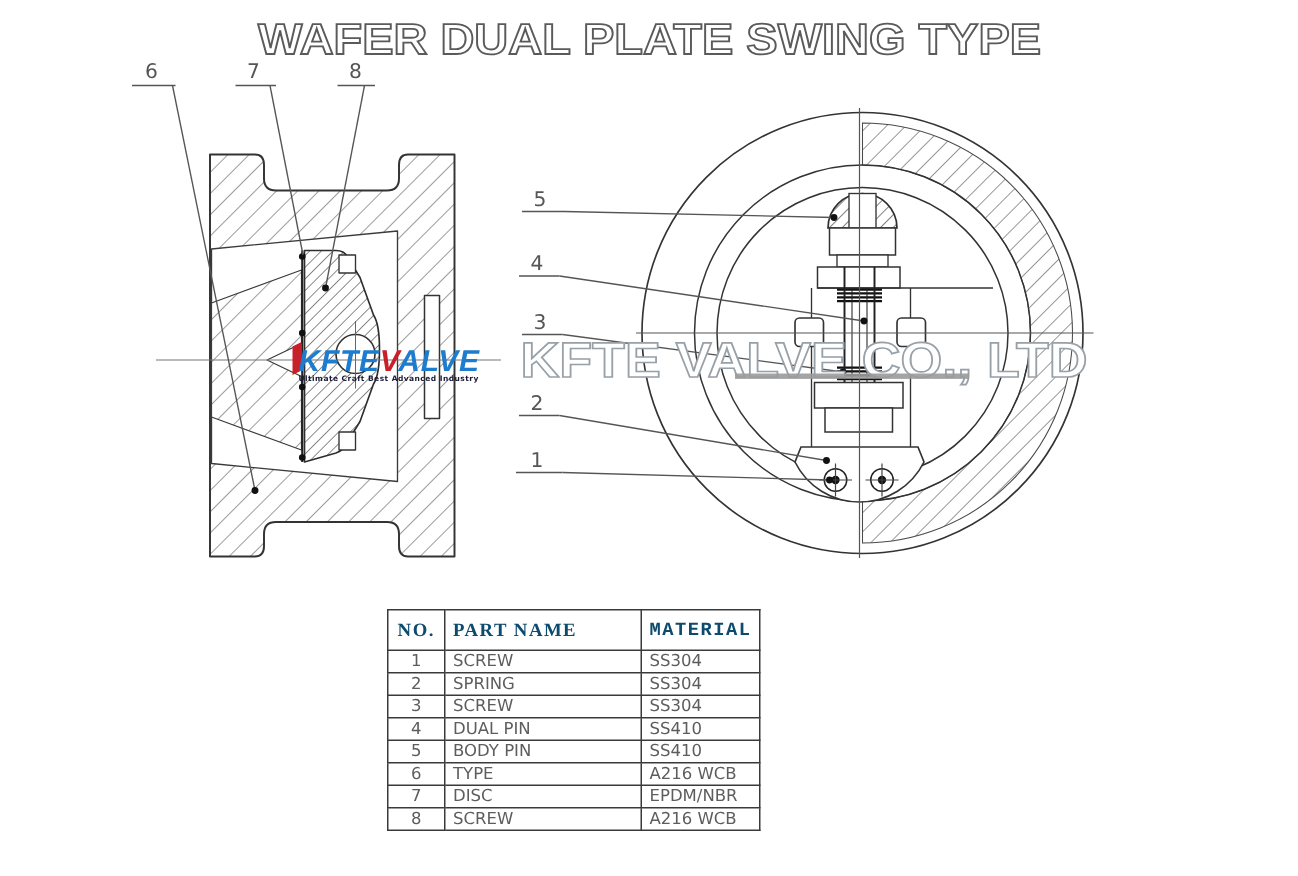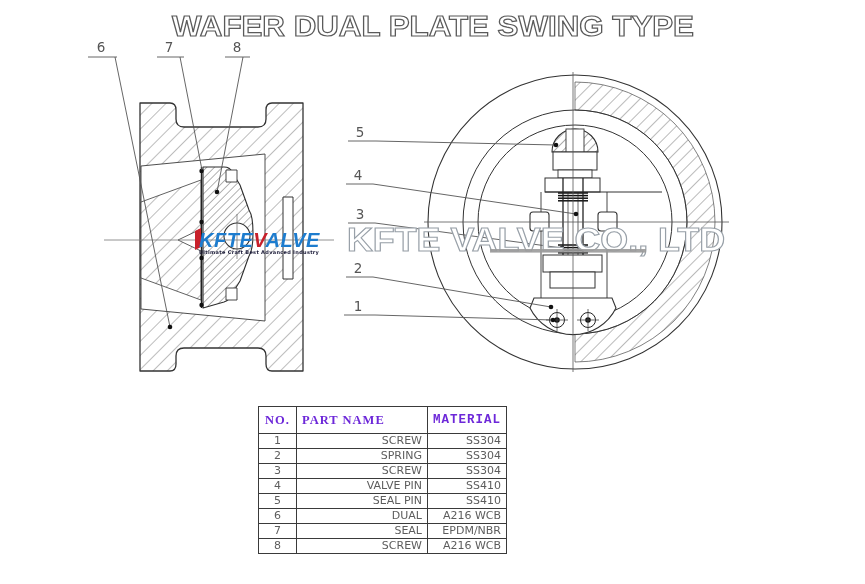--- a/index.html
+++ b/index.html
@@ -3,27 +3,27 @@
 <meta charset="utf-8">
 <style>
   html,body{margin:0;padding:0;background:#fff;}
   #stage{position:relative;width:865px;height:563px;background:#ffffff;overflow:hidden;
          font-family:"DejaVu Sans",sans-serif;}
   #drawing{position:absolute;left:0;top:0;}
   
   .table-wrap{position:absolute;left:258px;top:406px;}
   table.parts{border-collapse:collapse;border:1.6px solid #333;background:#fff;}
   table.parts th,table.parts td{border:1px solid #3a3a3a;padding:0 5px;white-space:nowrap;}
-  table.parts th{font-family:"Liberation Serif",serif;font-weight:bold;color:#6d28d9;
+  table.parts th{font-family:"Liberation Serif",serif;font-weight:bold;color:#0c4a6e;
                  font-size:12.5px;text-align:left;height:26px;letter-spacing:1px;}
   table.parts th.c-no{width:27px;text-align:center;}
   table.parts th.c-name{width:120px;}
   table.parts th.c-mat{width:68px;font-family:Liberation Mono, monospace;}
   table.parts td{font-family:"DejaVu Sans",sans-serif;font-weight:400;color:#5d5d5d;
-                 font-size:11px;height:14px;line-height:14px;text-align:right;}
+                 font-size:11px;height:14px;line-height:14px;}
   table.parts td.no{text-align:center;}
 </style>
 </head>
 <body>
 
 <div id="stage">
 
 <svg id="drawing" width="865" height="584" viewBox="0 0 865 584" xmlns="http://www.w3.org/2000/svg">
   <defs>
     <pattern id="hatchBody" width="10" height="10" patternUnits="userSpaceOnUse" patternTransform="rotate(-45)">
@@ -206,36 +206,36 @@
         <td>SPRING</td>
         <td>SS304</td>
       </tr>
       <tr>
         <td class="no">3</td>
         <td>SCREW</td>
         <td>SS304</td>
       </tr>
       <tr>
         <td class="no">4</td>
-        <td>VALVE PIN</td>
+        <td>DUAL PIN</td>
         <td>SS410</td>
       </tr>
       <tr>
         <td class="no">5</td>
-        <td>SEAL PIN</td>
+        <td>BODY PIN</td>
         <td>SS410</td>
       </tr>
       <tr>
         <td class="no">6</td>
-        <td>DUAL</td>
+        <td>TYPE</td>
         <td>A216 WCB</td>
       </tr>
       <tr>
         <td class="no">7</td>
-        <td>SEAL</td>
+        <td>DISC</td>
         <td>EPDM/NBR</td>
       </tr>
       <tr>
         <td class="no">8</td>
         <td>SCREW</td>
         <td>A216 WCB</td>
       </tr>
     </tbody>
   </table>
 </div>

